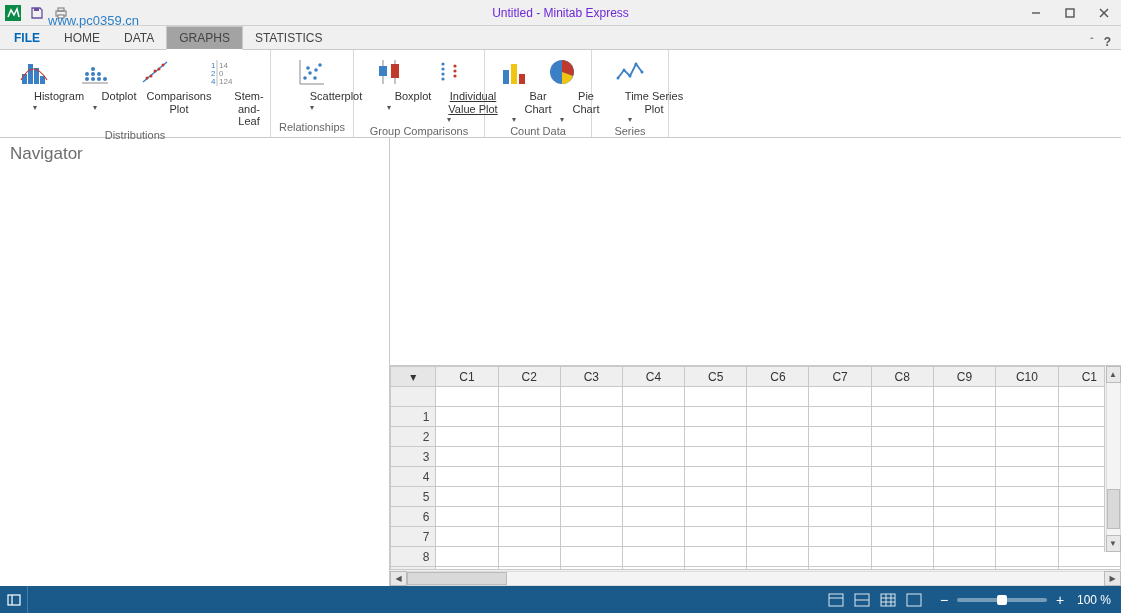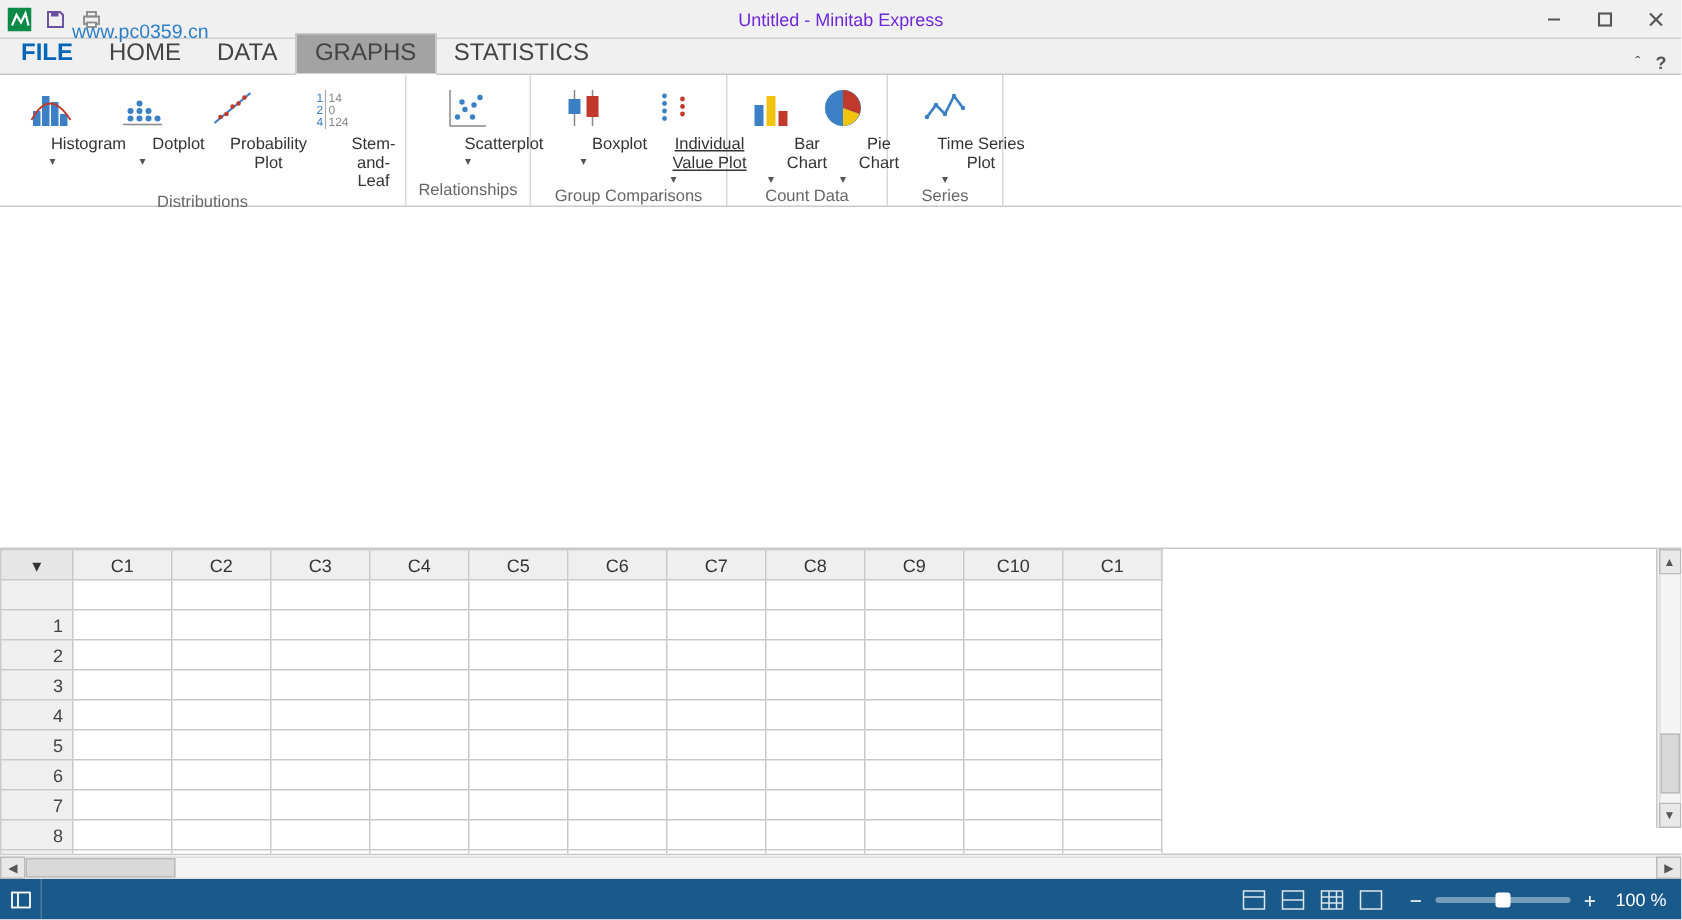--- a/index.html
+++ b/index.html
@@ -8,21 +8,21 @@
 
 .titlebar { height: 26px; background: #f0f0f0; display: flex; align-items: center; border-bottom: 1px solid #d0d0d0; position: relative; }
 .titlebar .qat { display: flex; align-items: center; gap: 6px; padding-left: 4px; }
 .titlebar .qat .qat-icon { width: 18px; height: 18px; display: flex; align-items: center; justify-content: center; cursor: pointer; }
 .titlebar .title { position: absolute; left: 50%; transform: translateX(-50%); font-size: 12px; color: #6d28d9; }
 .titlebar .win-controls { margin-left: auto; display: flex; }
 .titlebar .win-controls .wc { width: 34px; height: 26px; display: flex; align-items: center; justify-content: center; cursor: pointer; color: #555; }
 
 
 .tabs { height: 24px; display: flex; align-items: flex-end; padding-left: 2px; background: #f0f0f0; border-bottom: 1px solid #c9c9c9; position: relative; }
-.tab { font-size: 16px; color: #444; padding: 4px 12px; cursor: pointer; }
+.tab { font-size: 12px; color: #444; padding: 4px 12px; cursor: pointer; }
 .tab.file { color: #0067b8; font-weight: 600; }
 .tab.active { background: #a3a3a3; border: 1px solid #c9c9c9; border-bottom: 1px solid #fff; margin-bottom: -1px; }
 .tabs .tabs-right { margin-left: auto; display: flex; align-items: center; gap: 10px; padding-right: 10px; color: #555; }
 
 
 .ribbon { height: 88px; background: #fff; border-bottom: 1px solid #c9c9c9; display: flex; }
 .ribbon-group { border-right: 1px solid #d8d8d8; display: flex; flex-direction: column; align-items: center; padding: 2px 6px 2px; }
 .ribbon-group .items { display: flex; gap: 2px; flex: 1; align-items: flex-start; }
 .ribbon-item { display: flex; flex-direction: column; align-items: center; width: 58px; cursor: pointer; padding-top: 4px; }
 .ribbon-item.w-wide { width: 78px; }
@@ -176,21 +176,21 @@
         <div class="ri-icon">
           <svg width="32" height="32">
               <line x1="4" y1="26" x2="28" y2="6" stroke="#3b7fc4" stroke-width="1.5"></line>
               <circle cx="8" cy="22" r="1.5" fill="#c0392b"></circle>
               <circle cx="12" cy="20" r="1.5" fill="#c0392b"></circle>
               <circle cx="16" cy="15" r="1.5" fill="#c0392b"></circle>
               <circle cx="20" cy="13" r="1.5" fill="#c0392b"></circle>
               <circle cx="24" cy="9" r="1.5" fill="#c0392b"></circle>
             </svg>
         </div>
-        <div class="ri-label" style="white-space:pre;">Probability
+        <div class="ri-label" style="white-space:pre;">Comparisons
 Plot</div>
       </div>
       <div class="ribbon-item w-wide">
         <div class="ri-icon">
           <svg width="40" height="32">
               <text x="2" y="12" font-size="8" fill="#3b7fc4">1</text>
               <text x="10" y="12" font-size="8" fill="#888">14</text>
               <text x="2" y="20" font-size="8" fill="#3b7fc4">2</text>
               <text x="10" y="20" font-size="8" fill="#888">0</text>
               <text x="2" y="28" font-size="8" fill="#3b7fc4">4</text>
@@ -306,20 +306,23 @@
         <div class="ri-label" style="white-space:pre;">Time Series
 Plot</div>
         <div class="dd">▾</div>
       </div>
     </div>
     <div class="grp-label">Series</div>
   </div>
 </div>
 
 <div class="body-split">
+  <div class="navigator">
+    <div class="nav-title">Navigator</div>
+  </div>
   <div class="main-area">
     <div class="output-area"></div>
     <div class="sheet-area">
       <div class="sheet-scroll">
         <table class="sheet" id="sheet-table">
             <tbody>
               <tr>
                 <th class="corner">▾</th>
                 <th class="colhead">C1</th>
                 <th class="colhead">C2</th>

